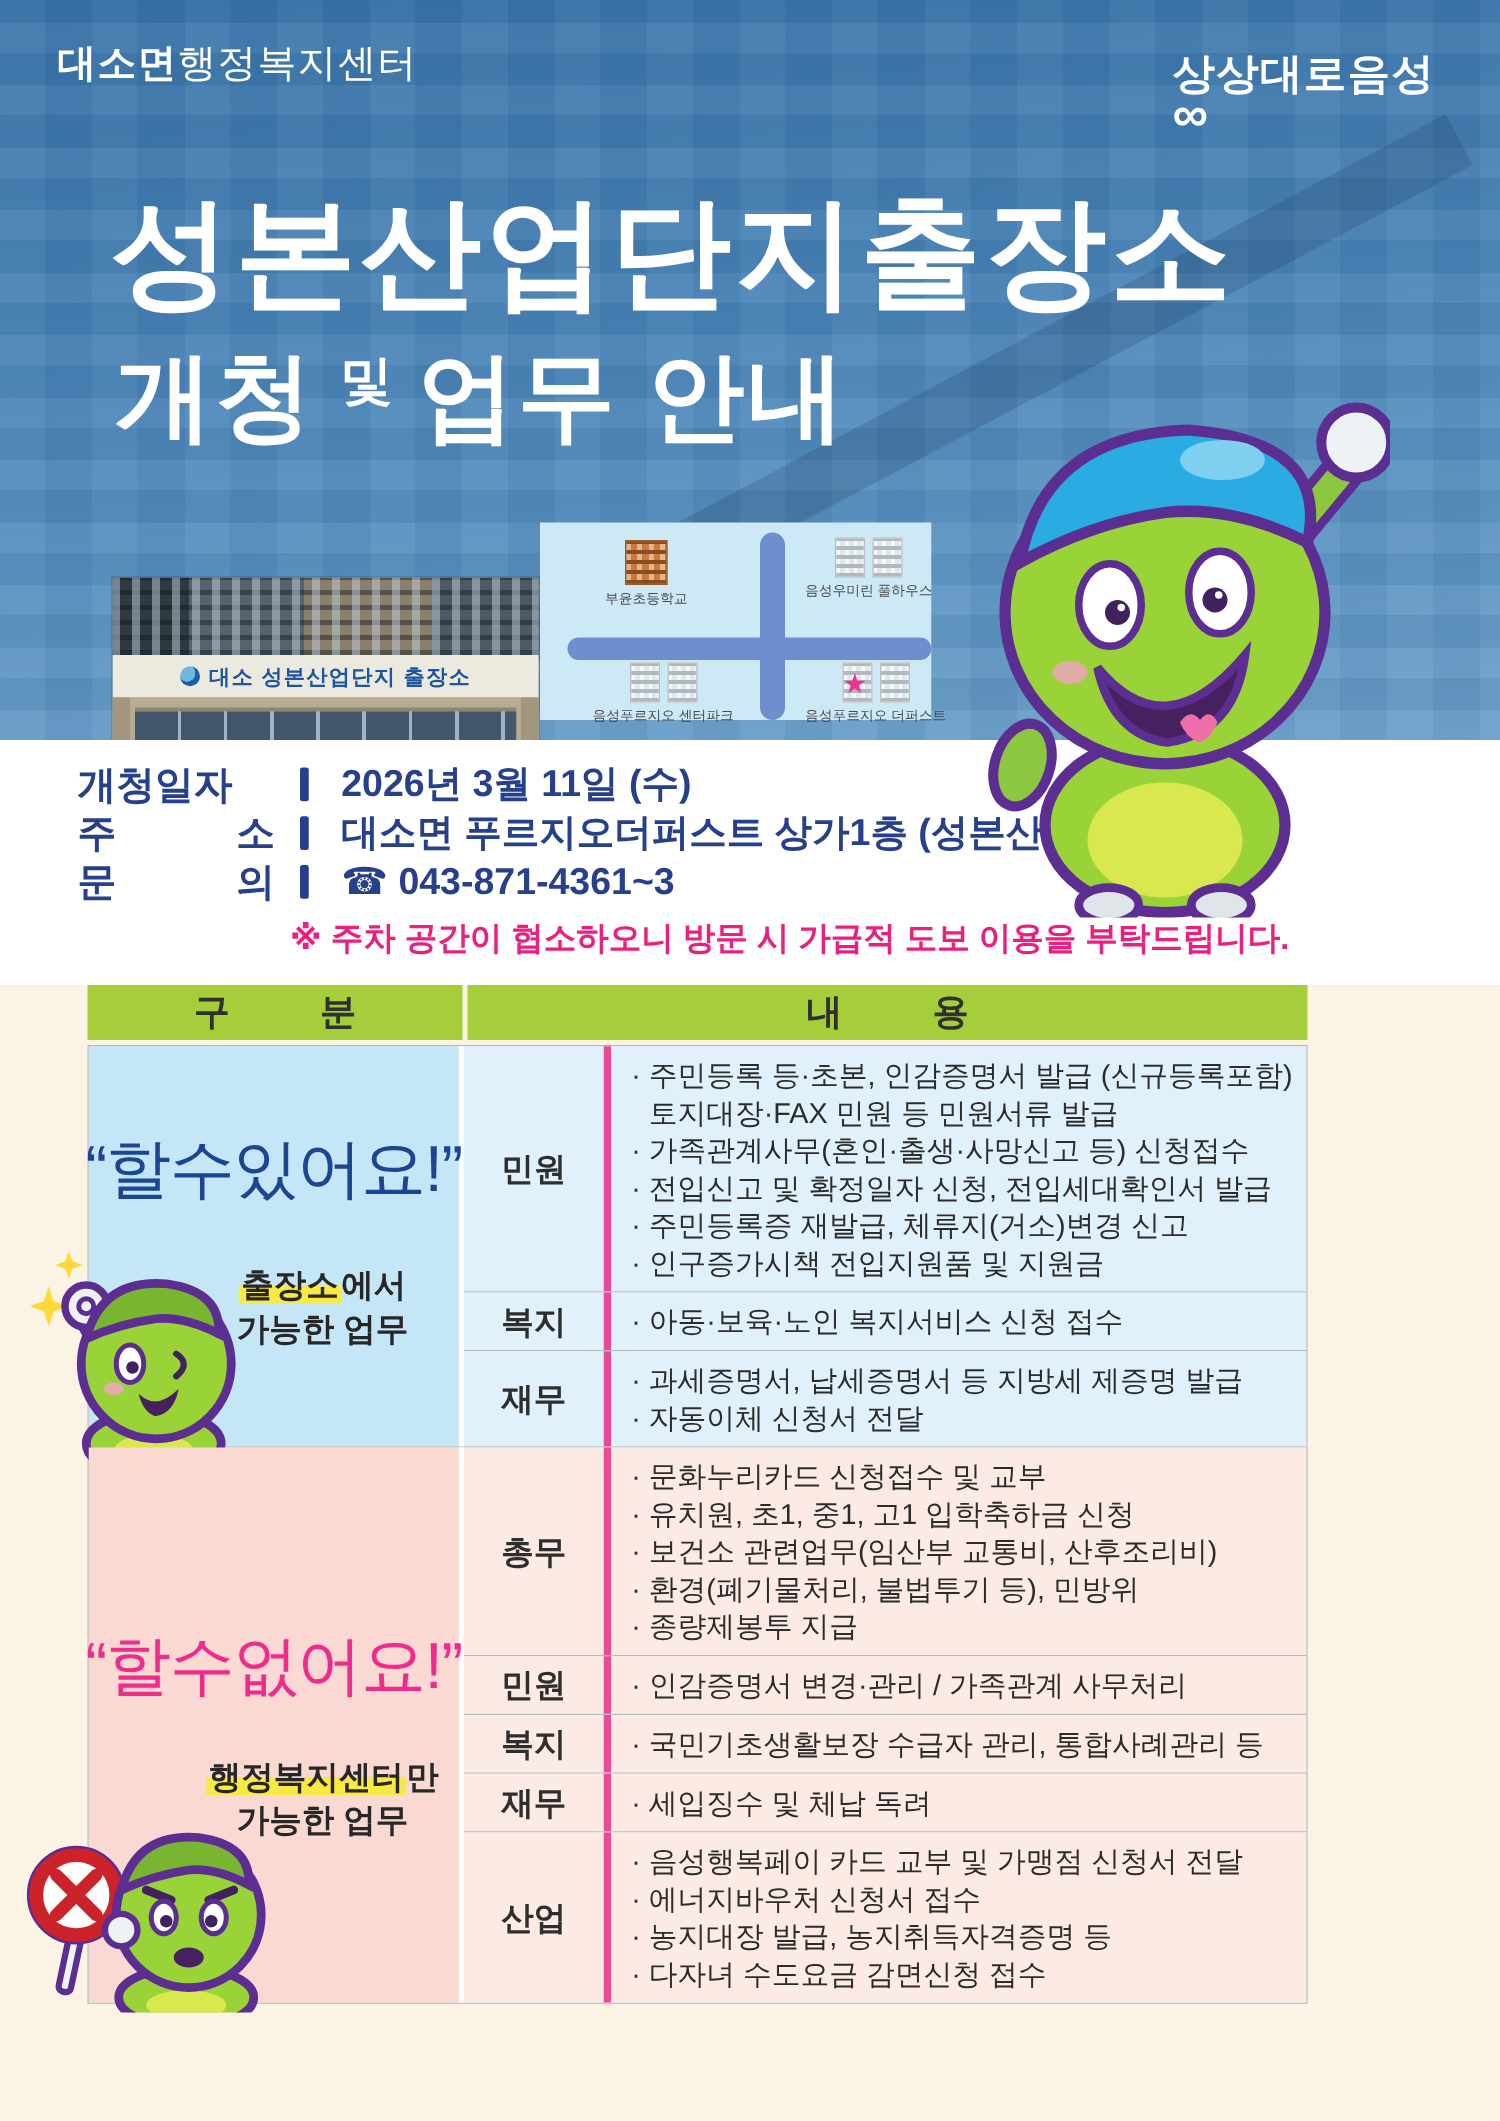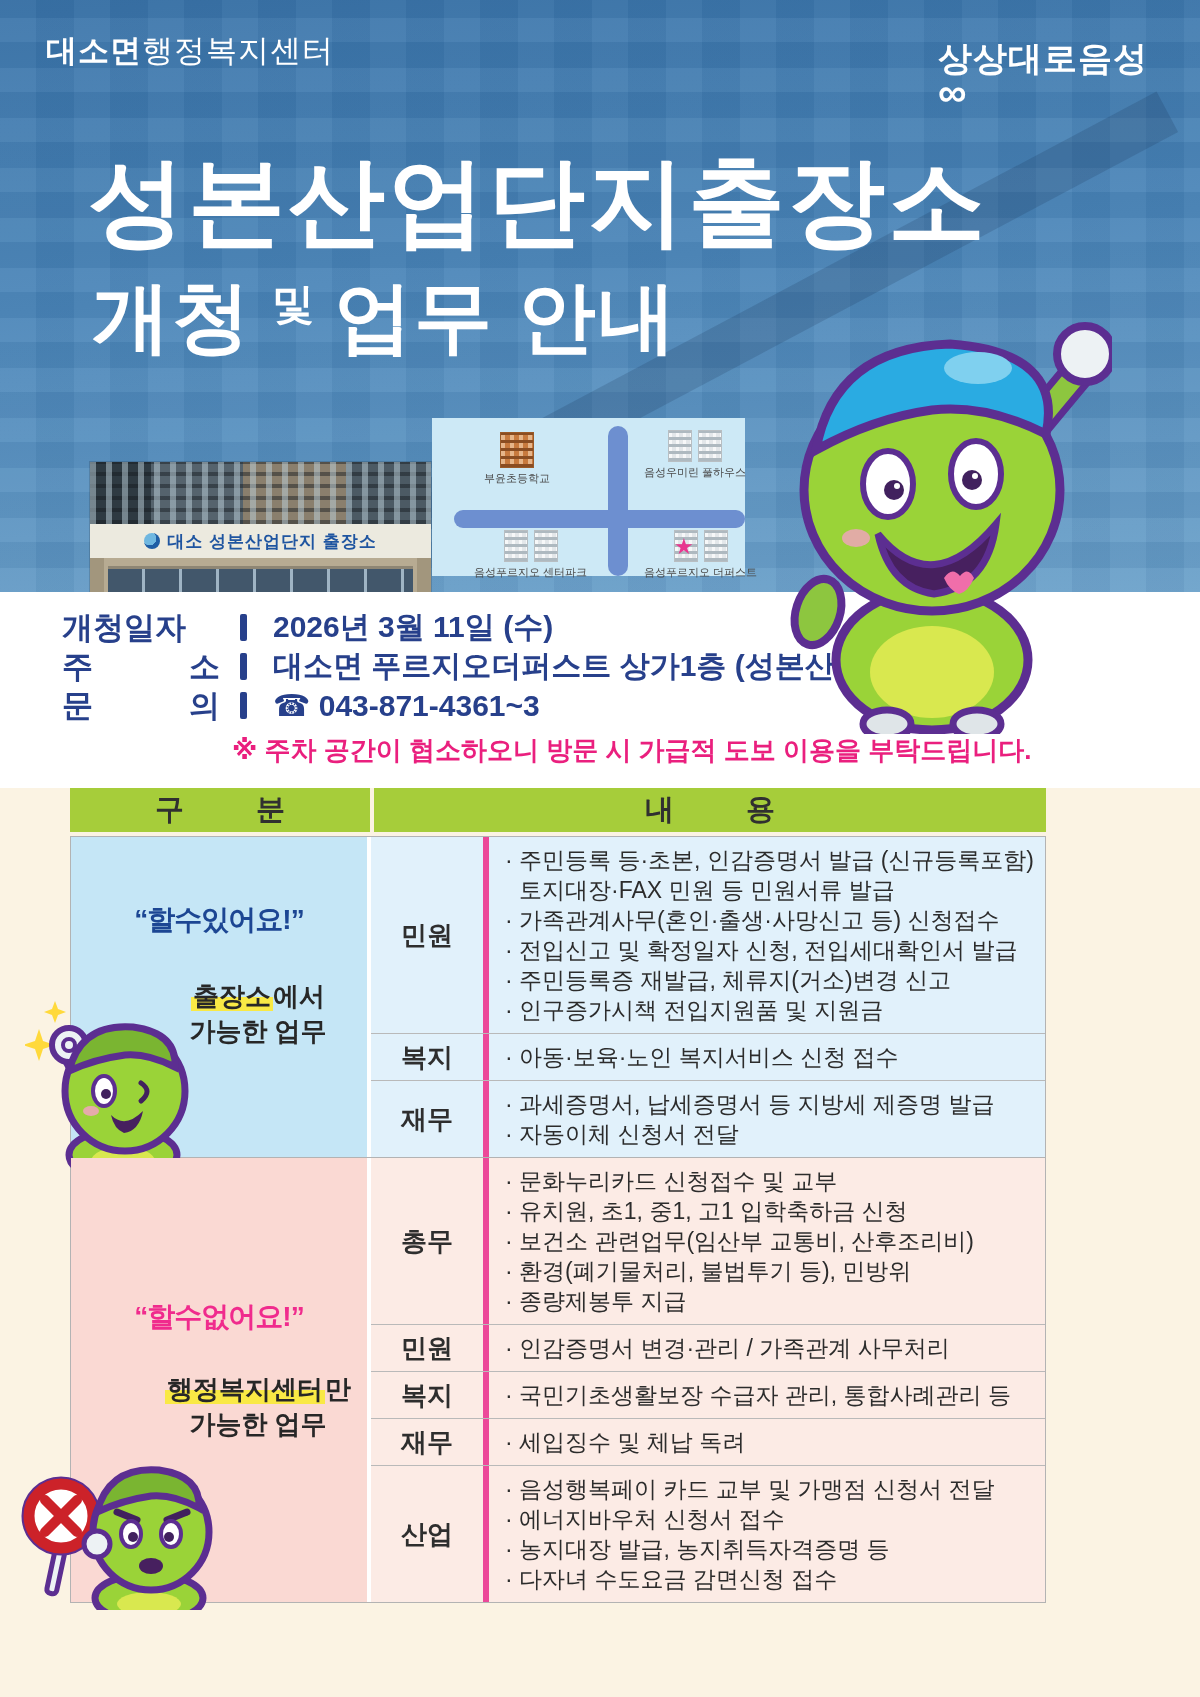--- a/index.html
+++ b/index.html
@@ -94,21 +94,21 @@
   .srow { display:flex; }
   .srow + .srow { border-top:1px solid #b9b9b9; }
   .cat { width:118px; flex:none; display:flex; align-items:center; justify-content:center;
          font-weight:800; font-size:26px; color:#2e2e2e; border-right:6px solid #ec4899; }
   .sec-blue .cat, .sec-blue .cnt { background:#e1f1fb; }
   .sec-pink .cat, .sec-pink .cnt { background:#fcebe5; }
   .cnt { flex:1; padding:8px 6px 8px 16px; }
   .cnt .line { font-size:23px; line-height:30px; color:#2c2c2c; }
   .cnt .line.indent { padding-left:14px; }
 
-  .quote { text-align:center; font-size:28px; font-weight:700; letter-spacing:-1px; white-space:nowrap; }
+  .quote { text-align:center; font-size:52px; font-weight:400; letter-spacing:-1px; white-space:nowrap; }
   .sec-blue .quote { color:#1c4693; margin-top:64px; }
   .sec-pink .quote { color:#f02b8d; margin-top:140px; }
   .sub { margin-top:40px; margin-left:78px; text-align:center; font-size:26px; font-weight:700;
          color:#272727; line-height:35px; }
   .sec-pink .sub { margin-top:36px; }
   .hl { background:linear-gradient(transparent 52%, #f9e945 52%); padding:0 2px; }
 
   .mascot-ok { position:absolute; left:-46px; bottom:-14px; width:168px; height:176px; }
   .mascot-no { position:absolute; left:-50px; bottom:-8px; width:212px; height:170px; }
 </style>

